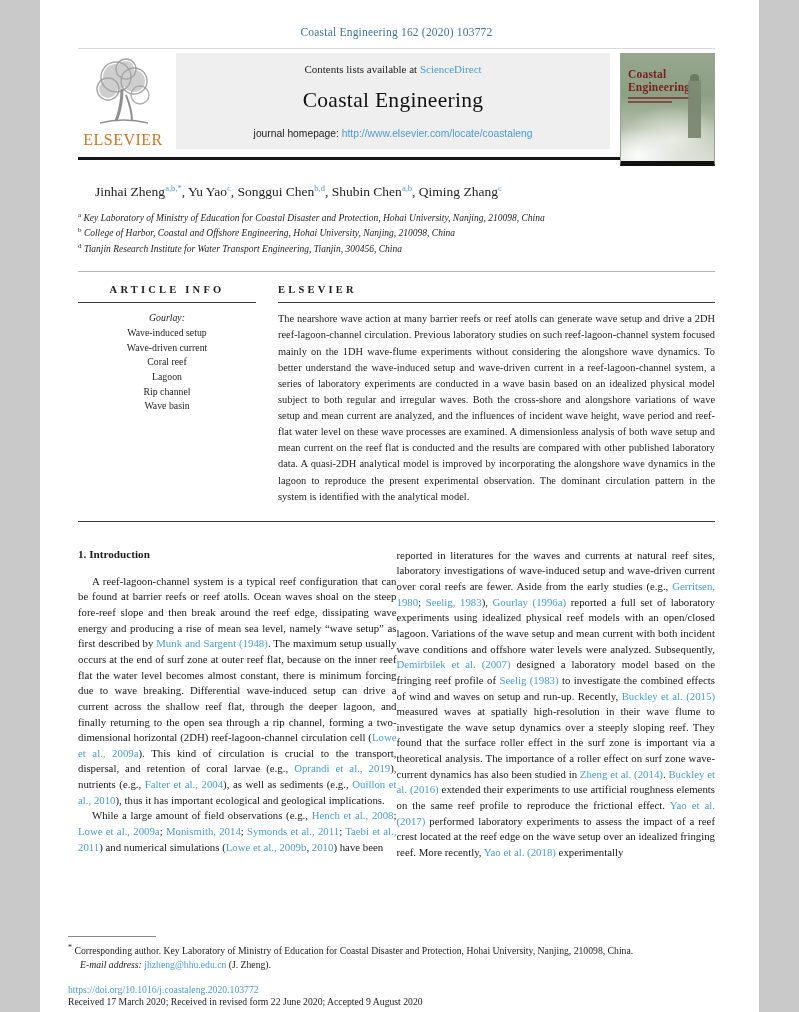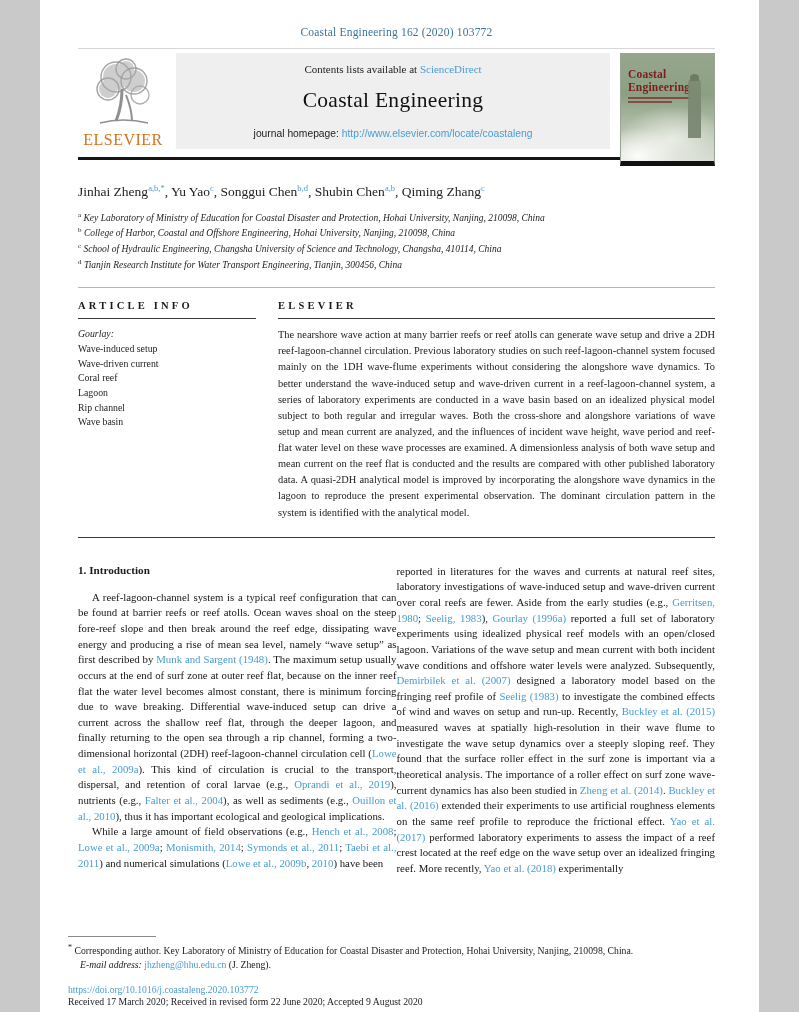--- a/index.html
+++ b/index.html
@@ -46,29 +46,29 @@
   .article-title { font-size:20.5px; font-weight:400; line-height:1.3; color:#111; max-width:640px; letter-spacing:.2px; }
   .badge { margin-left:auto; margin-top:-2px; width:64px; height:46px; background:#e9e9e9;
     border:1px solid #cfcfcf; border-radius:5px; text-align:center; padding-top:4px; flex:none; }
   .badge-circle { width:20px; height:20px; border-radius:50%; margin:0 auto; position:relative;
     background:conic-gradient(#f2a71b 0 27%, #2e6da4 27% 50%, #f2a71b 50% 77%, #2e6da4 77% 100%); }
   .badge-circle:before { content:""; position:absolute; inset:2.5px; background:#fff; border-radius:50%; }
   .badge-bookmark { position:absolute; left:6.5px; top:3px; width:7px; height:11px; background:#c3272e;
     clip-path:polygon(0 0,100% 0,100% 100%,50% 68%,0 100%); }
   .badge-text { font-family:"Liberation Sans", sans-serif; font-size:6.8px; color:#555; line-height:1.25; margin-top:2px; }
   
-  .authors { margin-top:16px; font-size:13.5px; color:#222; }
+  .authors { margin-top:16px; font-size:13.5px; color:#222;margin-left:17px; }
   .authors sup { font-size:8.5px; color:#4a9bd2; }
   .affiliations { margin-top:10px; }
   .affil { font-style:italic; font-size:9.5px; color:#222; line-height:1.45; }
   .affil sup { font-size:7px; font-style:normal; }
   .sep-hairline { border-top:1px solid #b5b5b5; margin-top:14px; }
   
   .info-abstract { display:flex; margin-top:12px; }
-  .info-col { width:200px; flex:none; padding-right:22px; }
+  .info-col { width:200px; flex:none; padding-right:22px;text-align:center; }
   .abs-col { flex:1; }
   .sec-heading { font-size:10.5px; font-weight:600; letter-spacing:3.2px; color:#1a1a1a; }
   .heading-rule { border-top:1.5px solid #3a3a3a; margin:7px 0 8px; }
   .kw-label { font-style:italic; font-size:9.8px; line-height:1.5; }
   .kw-item { font-size:9.8px; line-height:1.5;font-family:Liberation Serif, serif; }
   .abstract-text { font-size:10.4px; line-height:1.55; text-align:justify; color:#1b1b1b; }
   .full-rule { border-top:1.5px solid #3a3a3a; margin-top:16px; }
   
   .columns { display:flex; margin-top:26px; }
   .col { flex:1; }
@@ -149,21 +149,20 @@
     <span><span>Jinhai Zheng</span><sup>a,b,*</sup><span>, </span></span>
     <span><span>Yu Yao</span><sup>c</sup><span>, </span></span>
     <span><span>Songgui Chen</span><sup>b,d</sup><span>, </span></span>
     <span><span>Shubin Chen</span><sup>a,b</sup><span>, </span></span>
     <span><span>Qiming Zhang</span><sup>c</sup><span></span></span>
   </div>
 
   <div class="affiliations">
     <div class="affil"><sup>a</sup> <span>Key Laboratory of Ministry of Education for Coastal Disaster and Protection, Hohai University, Nanjing, 210098, China</span></div>
     <div class="affil"><sup>b</sup> <span>College of Harbor, Coastal and Offshore Engineering, Hohai University, Nanjing, 210098, China</span></div>
-    <div class="affil"><sup>c</sup> <span>School of Hydraulic Engineering, Changsha University of Science and Technology, Changsha, 410114, China</span></div>
     <div class="affil"><sup>d</sup> <span>Tianjin Research Institute for Water Transport Engineering, Tianjin, 300456, China</span></div>
   </div>
 
   <div class="sep-hairline"></div>
 
   <div class="info-abstract">
     <div class="info-col">
       <div class="sec-heading">ARTICLE INFO</div>
       <div class="heading-rule"></div>
       <div class="kw-label">Gourlay:</div>

